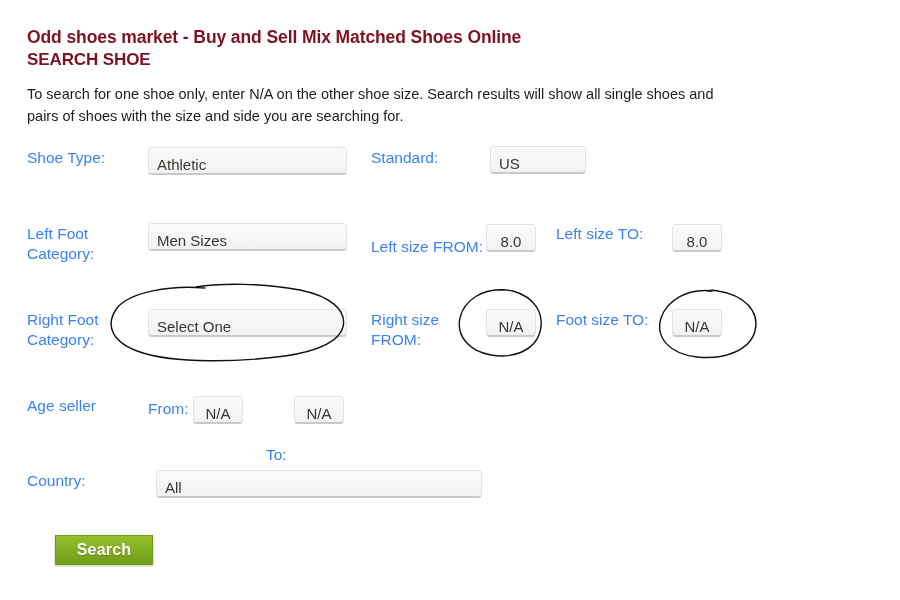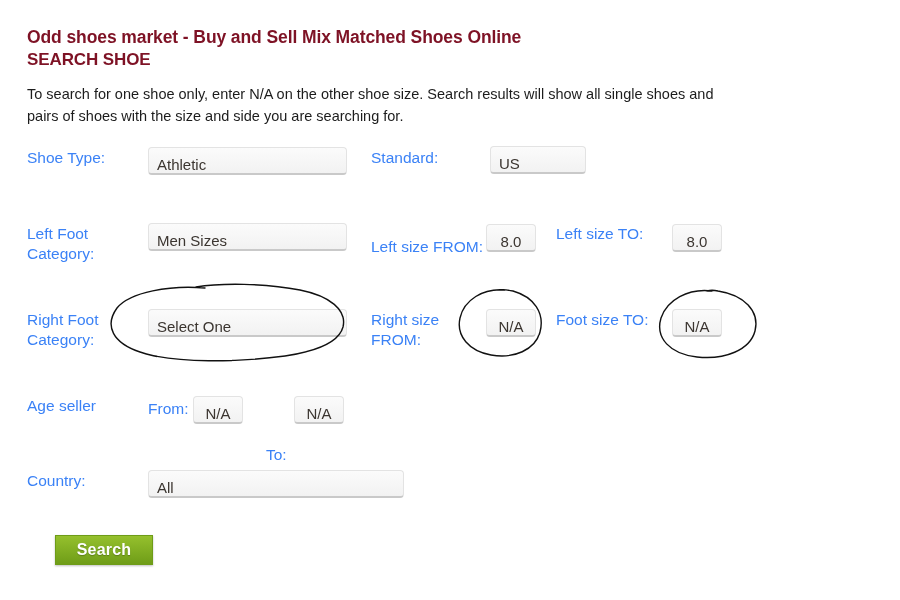--- a/index.html
+++ b/index.html
@@ -89,21 +89,21 @@
     font-size: 15px;
     color: #3b3530;
     padding: 8px 0 0 8px;
     line-height: 26px;
     height: 28px;
     outline: none;
   }
   .inp.wide   { width: 199px; }
   .inp.medium { width: 96px; }
   .inp.tiny   { width: 50px; text-align: center; padding-left: 0; }
-  .inp.country{ width: 256px; }
+  .inp.country{ width: 326px; margin-left: 8px; }
 
   
   .search-btn {
     position: absolute;
     left: 31px;
     top: 535px;
     width: 98px;
     height: 30px;
     border: 1px solid #6e9c18;
     border-radius: 0;

